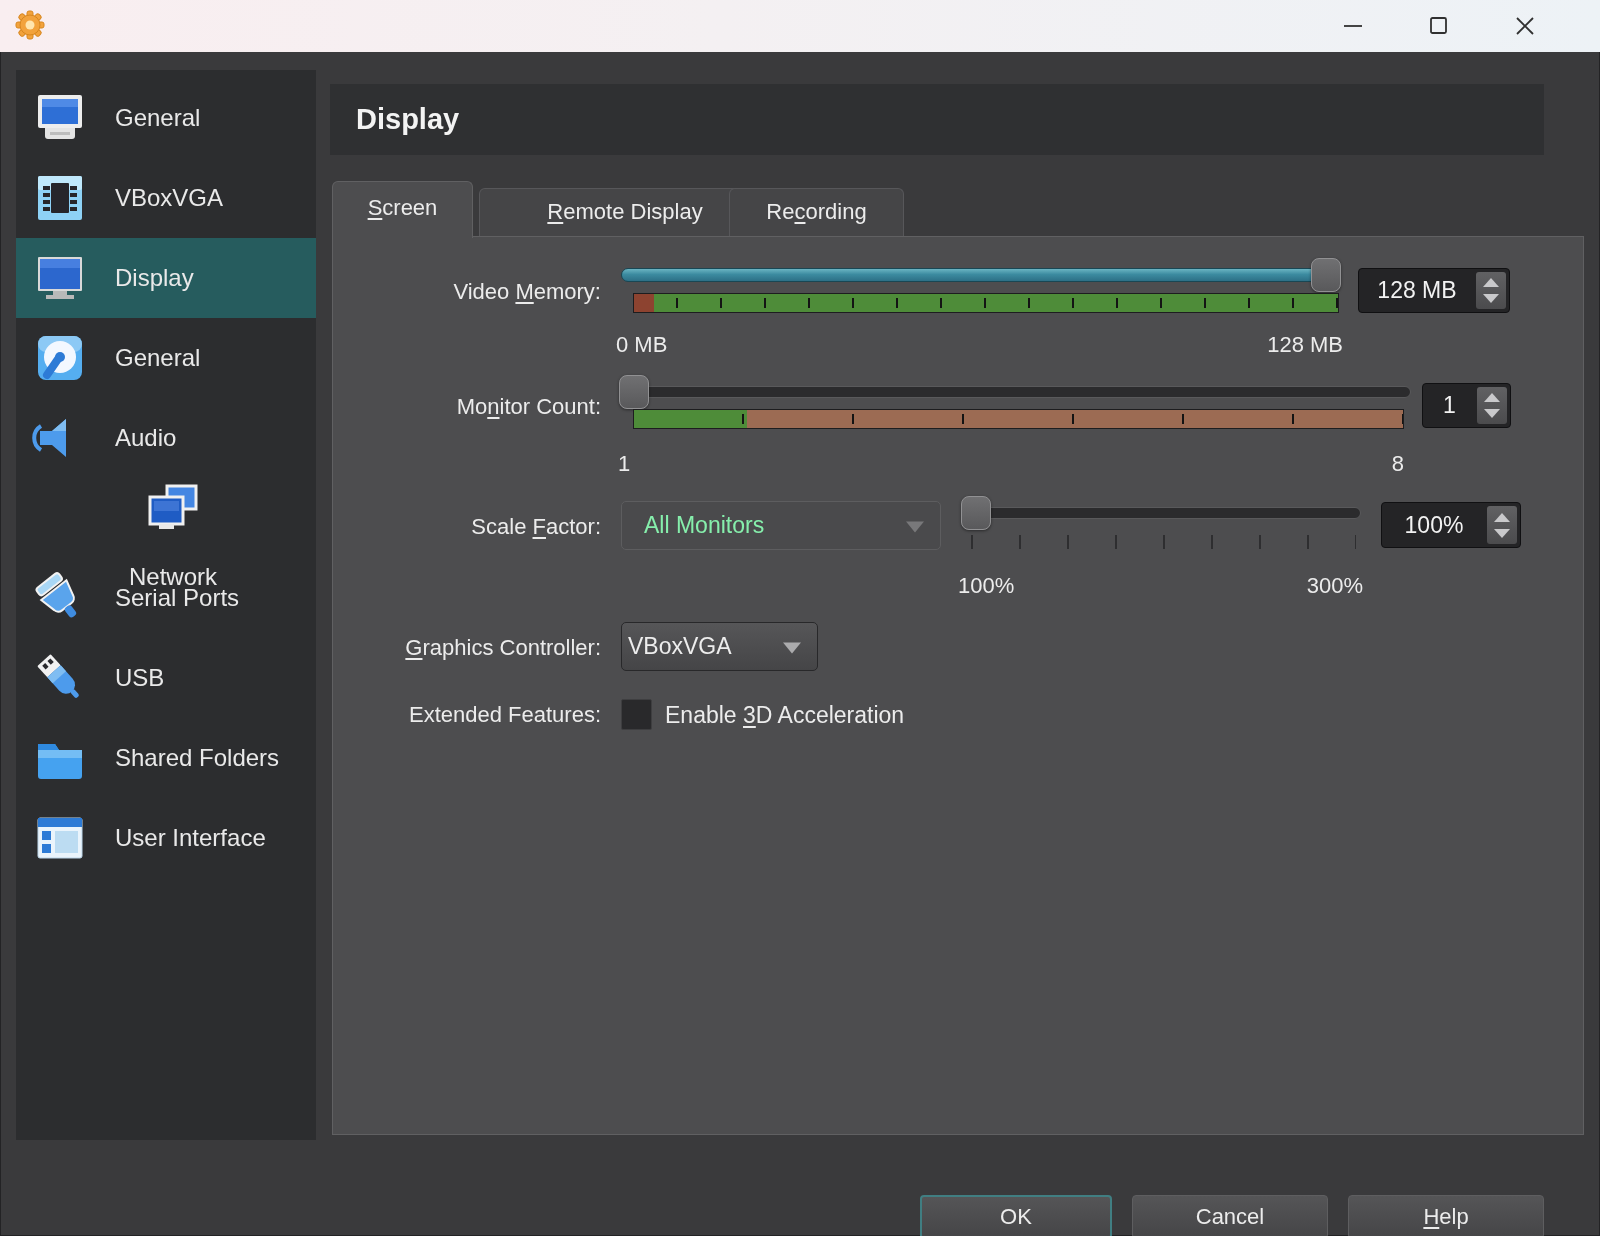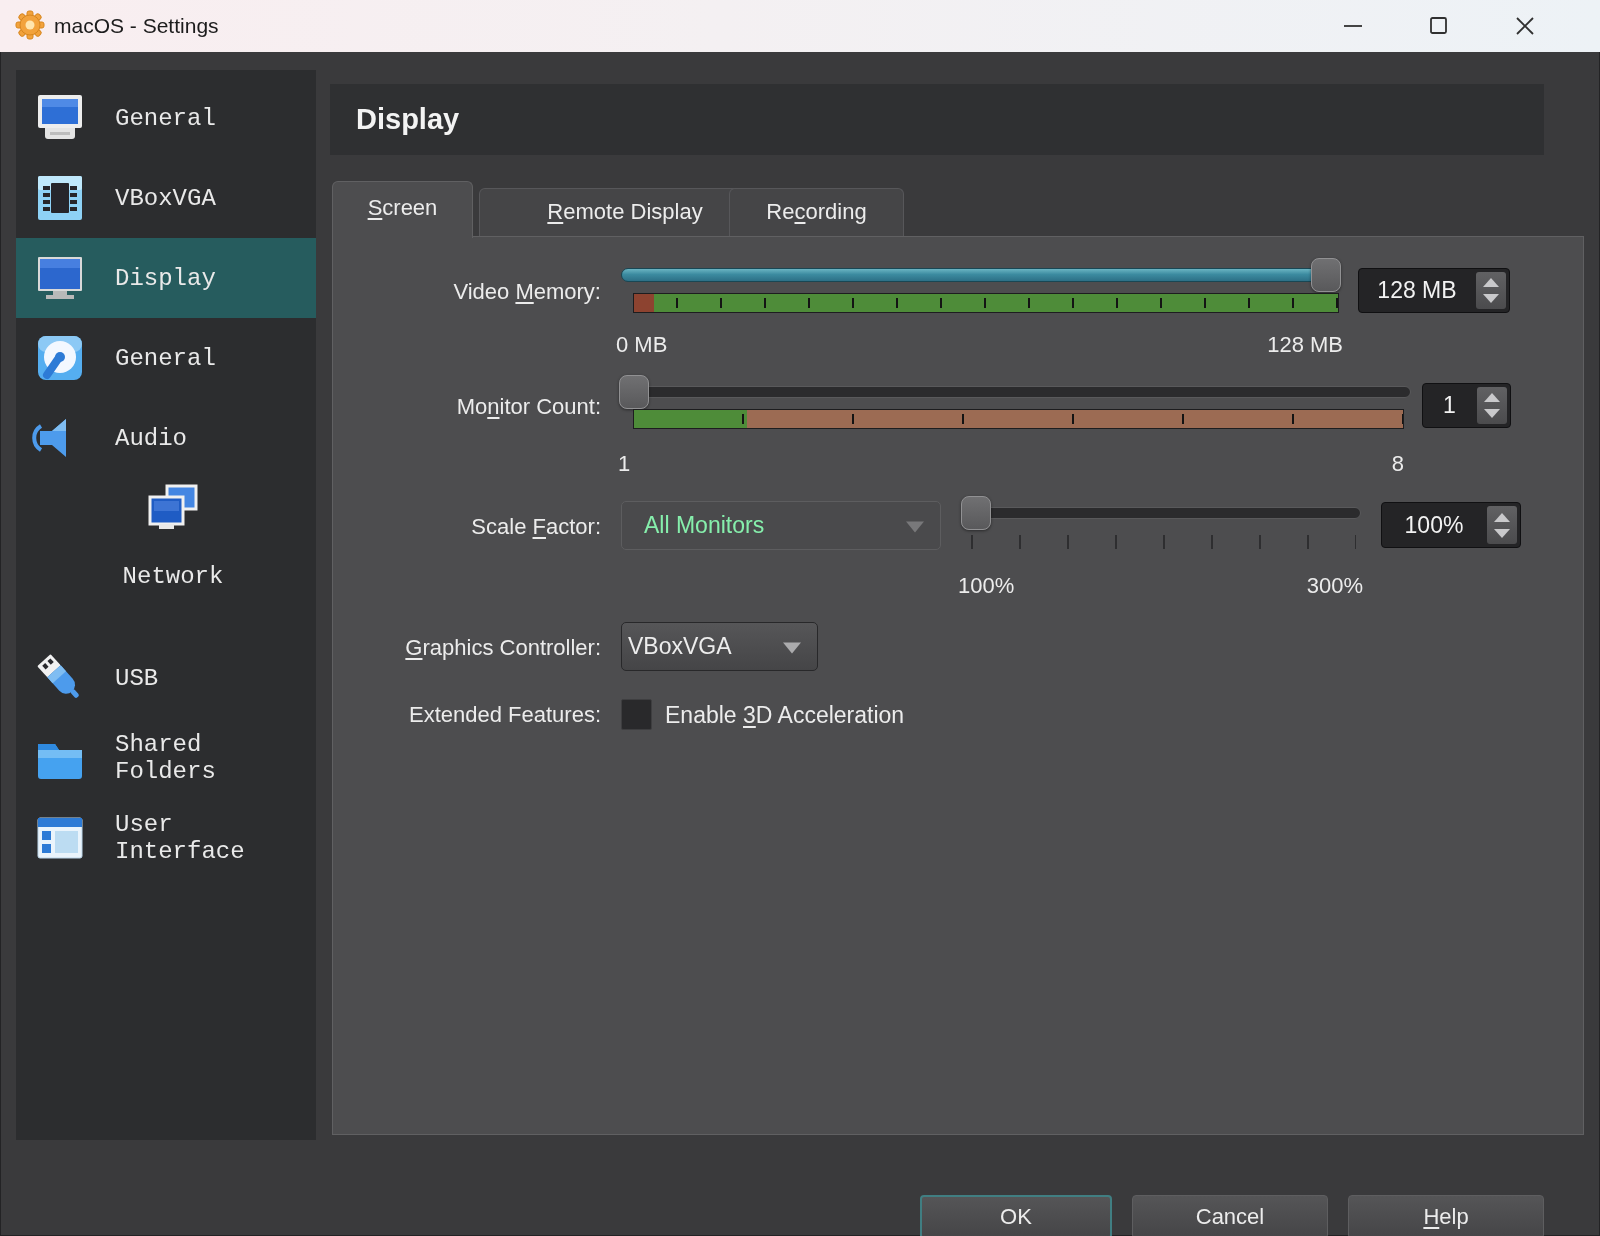--- a/index.html
+++ b/index.html
@@ -17,21 +17,21 @@
     display:flex;align-items:center;}
   .gear{position:absolute;left:14px;top:9px;width:32px;height:32px;}
   .tb-title{position:absolute;left:54px;top:0;height:52px;line-height:52px;
     font-size:21px;color:#1c1c1c;}
   .win-controls{position:absolute;right:32px;top:0;height:52px;display:flex;}
   .win-btn{width:86px;height:52px;display:flex;align-items:center;justify-content:center;cursor:default;}
 
   
   .sidebar{position:absolute;left:16px;top:70px;width:300px;height:1070px;background:#2c2d2f;}
   .side-item{position:absolute;left:0;width:300px;height:80px;display:flex;align-items:center;
-    padding-left:14px;box-sizing:border-box;gap:25px;color:#e9e9e9;font-size:24px;font-family:Liberation Mono, monospace;}
+    padding-left:14px;box-sizing:border-box;gap:25px;color:#e9e9e9;font-size:24px;}
   .side-item.selected{background:#265c5e;}
   .side-icon{width:60px;height:60px;flex:0 0 60px;display:flex;align-items:center;justify-content:center;}
 
   
   .header-strip{position:absolute;left:330px;top:84px;width:1214px;height:71px;background:#2f3032;}
   .header-title{position:absolute;left:26px;top:0;height:71px;line-height:71px;
     font-weight:bold;font-size:29px;color:#f3f3f3;}
   .tab{position:absolute;box-sizing:border-box;text-align:center;color:#ececec;font-size:22px;
     border:1px solid #57575a;border-bottom:none;border-radius:6px 6px 0 0;background:#454547;z-index:2;}
   .tab.active{background:#4d4d4f;border-color:#606062;z-index:4;}
@@ -102,21 +102,20 @@
         <g fill="#f2a23c" stroke="#d8871f" stroke-width="1">
           <rect x="13" y="2" width="6" height="28" rx="2"></rect>
           <rect x="13" y="2" width="6" height="28" rx="2" transform="rotate(45 16 16)"></rect>
           <rect x="13" y="2" width="6" height="28" rx="2" transform="rotate(90 16 16)"></rect>
           <rect x="13" y="2" width="6" height="28" rx="2" transform="rotate(135 16 16)"></rect>
           <circle cx="16" cy="16" r="10"></circle>
         </g>
         <circle cx="16" cy="16" r="4.5" fill="#ffe5ae"></circle>
       </svg>
     </span>
-    <span class="tb-title">macOS - Settings</span>
     <div class="win-controls">
       <div class="win-btn">
         <svg width="24" height="24">
             <line x1="3" y1="12" x2="21" y2="12" stroke="#303030" stroke-width="1.8"></line>
           </svg>
       </div>
       <div class="win-btn">
         <svg width="24" height="24">
             <rect x="4" y="4" width="15" height="15" rx="1.5" fill="none" stroke="#303030" stroke-width="1.8"></rect>
           </svg>
@@ -207,20 +206,32 @@
         <svg viewBox="0 0 56 56" width="56" height="56">
           <rect x="22" y="6" width="29" height="23" fill="#4486e2" stroke="#f0f0f0" stroke-width="3"></rect>
           <rect x="5" y="17" width="33" height="27" fill="#1f5cc4" stroke="#f0f0f0" stroke-width="3"></rect>
           <rect x="9" y="21" width="25" height="10" fill="#3d74d4"></rect>
           <rect x="14" y="44" width="15" height="5" fill="#e8e8e8"></rect>
         </svg>
       </span>
       <span>Network</span>
     </div>
 
+    <div class="side-item" style="top:488px;">
+      <span class="side-icon">
+        <svg viewBox="0 0 56 56" width="56" height="56">
+          <g transform="rotate(-38 28 28)">
+            <rect x="14" y="6" width="28" height="9" rx="3" fill="#a9d7f5" stroke="#f2f2f2" stroke-width="2"></rect>
+            <path d="M12 18 h32 l-4 16 a6 6 0 0 1 -6 5 H22 a6 6 0 0 1 -6 -5 z" fill="#5aa4ec" stroke="#f2f2f2" stroke-width="2"></path>
+            <rect x="24" y="39" width="8" height="12" rx="3" fill="#3f8ce0"></rect>
+          </g>
+        </svg>
+      </span>
+      <span>Serial Ports</span>
+    </div>
 
     <div class="side-item" style="top:568px;">
       <span class="side-icon">
         <svg viewBox="0 0 56 56" width="56" height="56">
           <g transform="rotate(-42 28 28)">
             <rect x="19" y="4" width="18" height="15" rx="1" fill="#f2f2f2"></rect>
             <rect x="23" y="7" width="4" height="5" fill="#2a2a2e"></rect>
             <rect x="30" y="7" width="4" height="5" fill="#2a2a2e"></rect>
             <path d="M19 19 h18 v18 a9 9 0 0 1 -9 9 a9 9 0 0 1 -9 -9 z" fill="#4d9bec"></path>
             <path d="M19 19 h18 v8 h-18 z" fill="#7fbdf2"></path>

